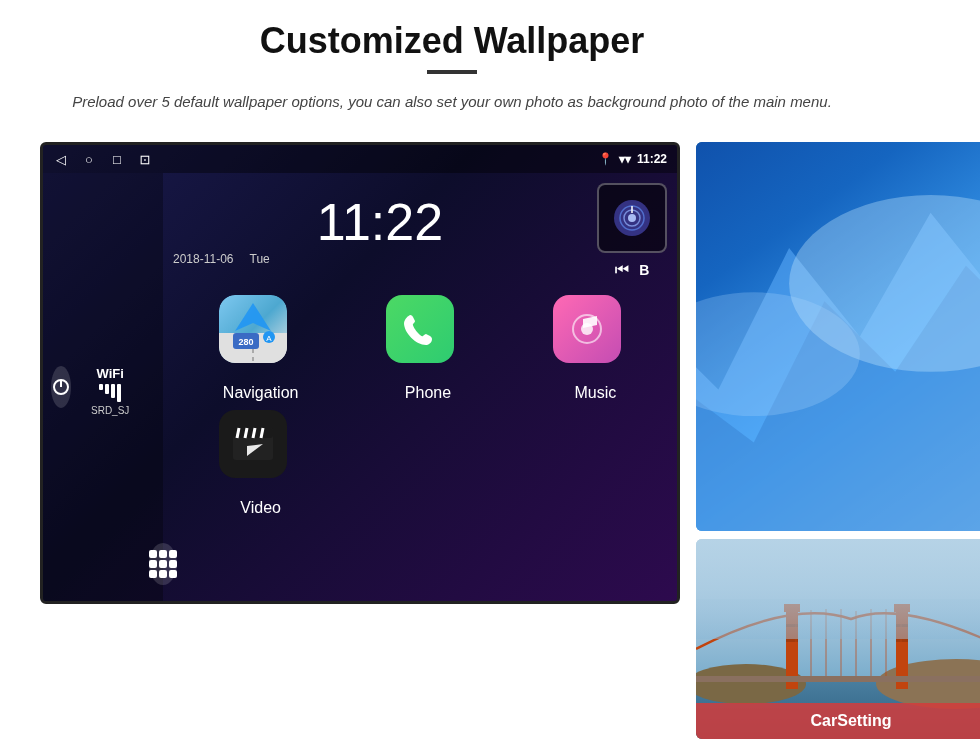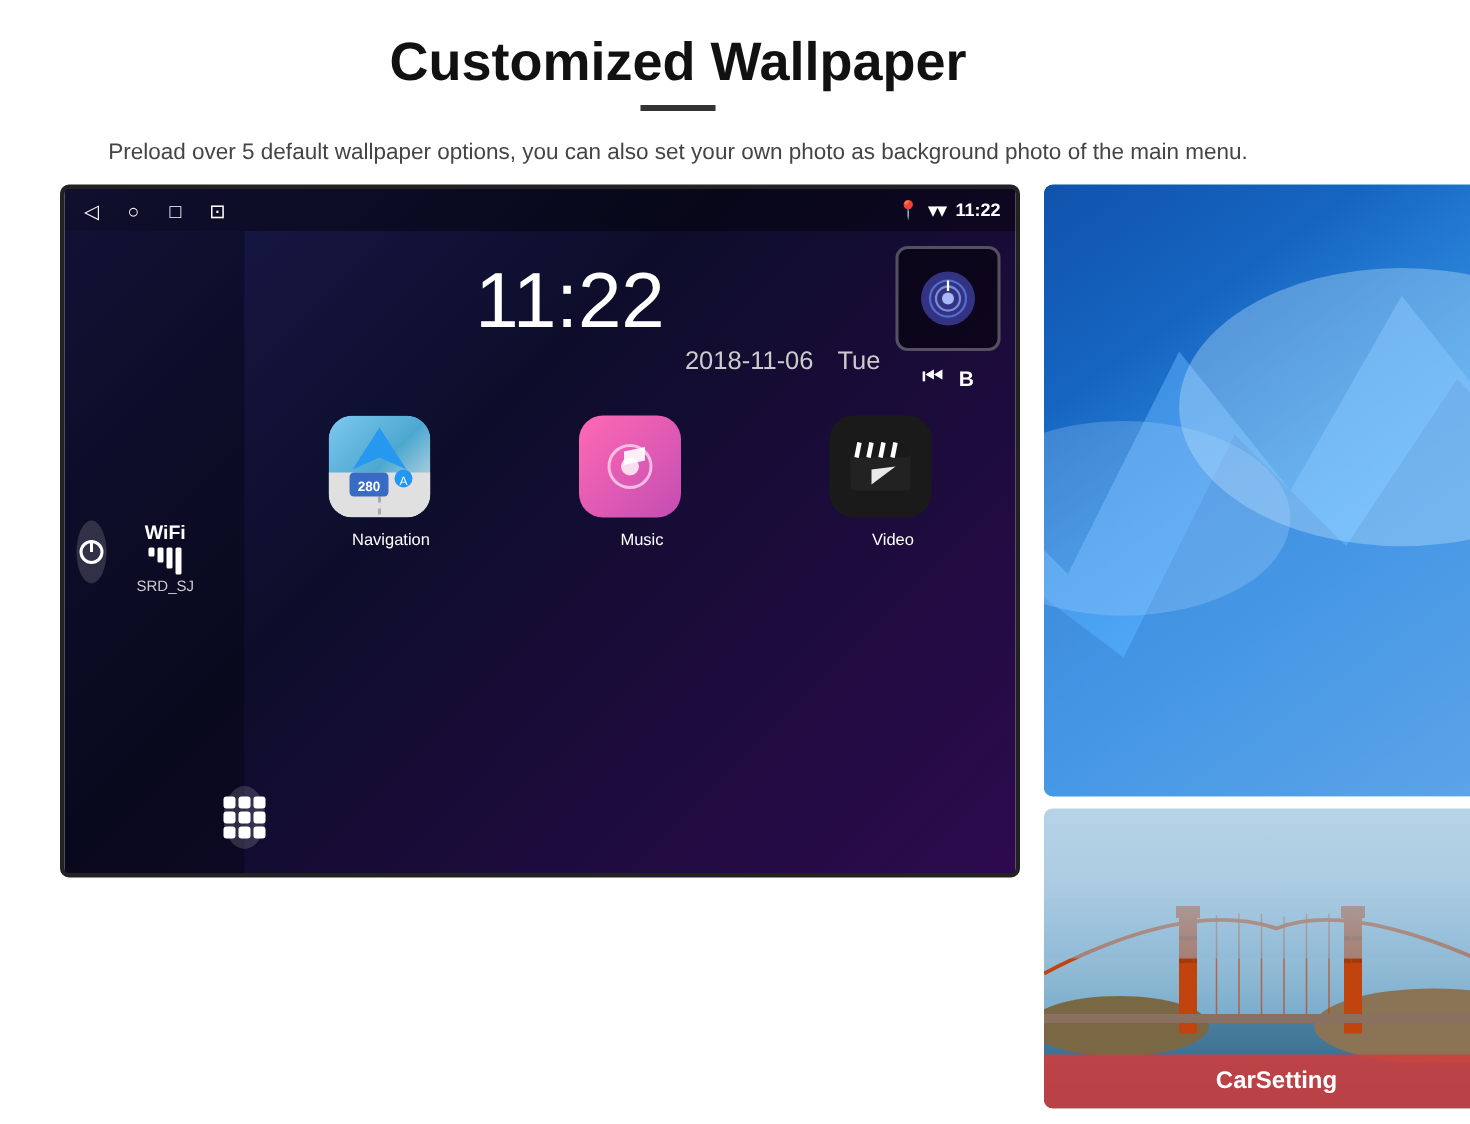--- a/index.html
+++ b/index.html
@@ -34,21 +34,22 @@
       background: #333;
       margin: 0 auto 16px;
     }
 
     .subtitle {
       font-size: 15px;
       color: #444;
       text-align: center;
       max-width: 820px;
       line-height: 1.6;
-      margin-bottom: 9px;
+      margin-bottom: 28px;
+      font-style: italic;
     }
 
     .content-area {
       display: flex;
       width: 100%;
       gap: 16px;
       flex: 1;
     }
 
     
@@ -203,25 +204,25 @@
 
     .clock-time {
       font-size: 52px;
       font-weight: 200;
       color: #fff;
       line-height: 1;
     }
 
     .clock-date {
       color: #ccc;
-      font-size: 17px;
+      font-size: 12px;
       margin-top: 4px;
       display: flex;
       gap: 16px;
-      justify-content: flex-end;
+      justify-content: flex-start;
     }
 
     .media-controls {
       display: flex;
       flex-direction: column;
       align-items: center;
       gap: 8px;
     }
 
     .radio-icon-box {
@@ -260,37 +261,37 @@
       display: grid;
       grid-template-columns: repeat(3, 1fr);
       gap: 8px;
       margin-top: 4px;
     }
 
     .app-item {
       display: flex;
       flex-direction: column;
       align-items: center;
-      gap: 9px;
+      gap: 21px;
     }
 
     .app-icon {
       width: 68px;
       height: 68px;
       border-radius: 16px;
       display: flex;
       align-items: center;
       justify-content: center;
       font-size: 28px;
       color: #fff;
     }
 
     .app-label {
       color: #fff;
-      font-size: 11px;
+      font-size: 16px;
       text-align: center;
       padding-left: 16px;
     }
 
     
     .phone-icon {
       background: linear-gradient(135deg, #4cd964 0%, #2ecc71 100%);
     }
 
     
@@ -497,20 +498,28 @@
                   <rect x="14" y="38" width="26" height="16" rx="3" fill="#3a6bc4"></rect>
                   <text x="27" y="50" font-size="9" fill="white" text-anchor="middle" font-weight="bold">280</text>
 
                   <circle cx="50" cy="42" r="6" fill="#2196F3"></circle>
                   <text x="50" y="46" font-size="8" fill="white" text-anchor="middle">A</text>
                 </svg>
               </div>
               <span class="app-label">Navigation</span>
             </div>
 
+            <div class="app-item">
+              <div class="app-icon phone-icon">
+                <svg width="36" height="36" viewBox="0 0 36 36">
+                  <path d="M8 4 C8 4 10 4 11 6 L13 10 C13 11 12 12 11 13 C10 14 14 20 16 22 C18 24 20 26 21 25 C22 24 23 23 24 23 L28 25 C30 26 30 28 30 28 C30 32 26 34 24 34 C14 34 2 22 2 12 C2 10 4 6 8 4 Z" fill="white"></path>
+                </svg>
+              </div>
+              <span class="app-label">Phone</span>
+            </div>
 
             <div class="app-item">
               <div class="app-icon music-icon">
                 <svg width="36" height="36" viewBox="0 0 36 36">
                   <circle cx="18" cy="18" r="14" fill="none" stroke="white" stroke-width="2" opacity="0.6"></circle>
                   <circle cx="18" cy="18" r="6" fill="white" opacity="0.8"></circle>
                   <path d="M14 8 L28 5 L28 14 L14 17 Z" fill="white" opacity="0.9"></path>
                 </svg>
               </div>
               <span class="app-label">Music</span>

